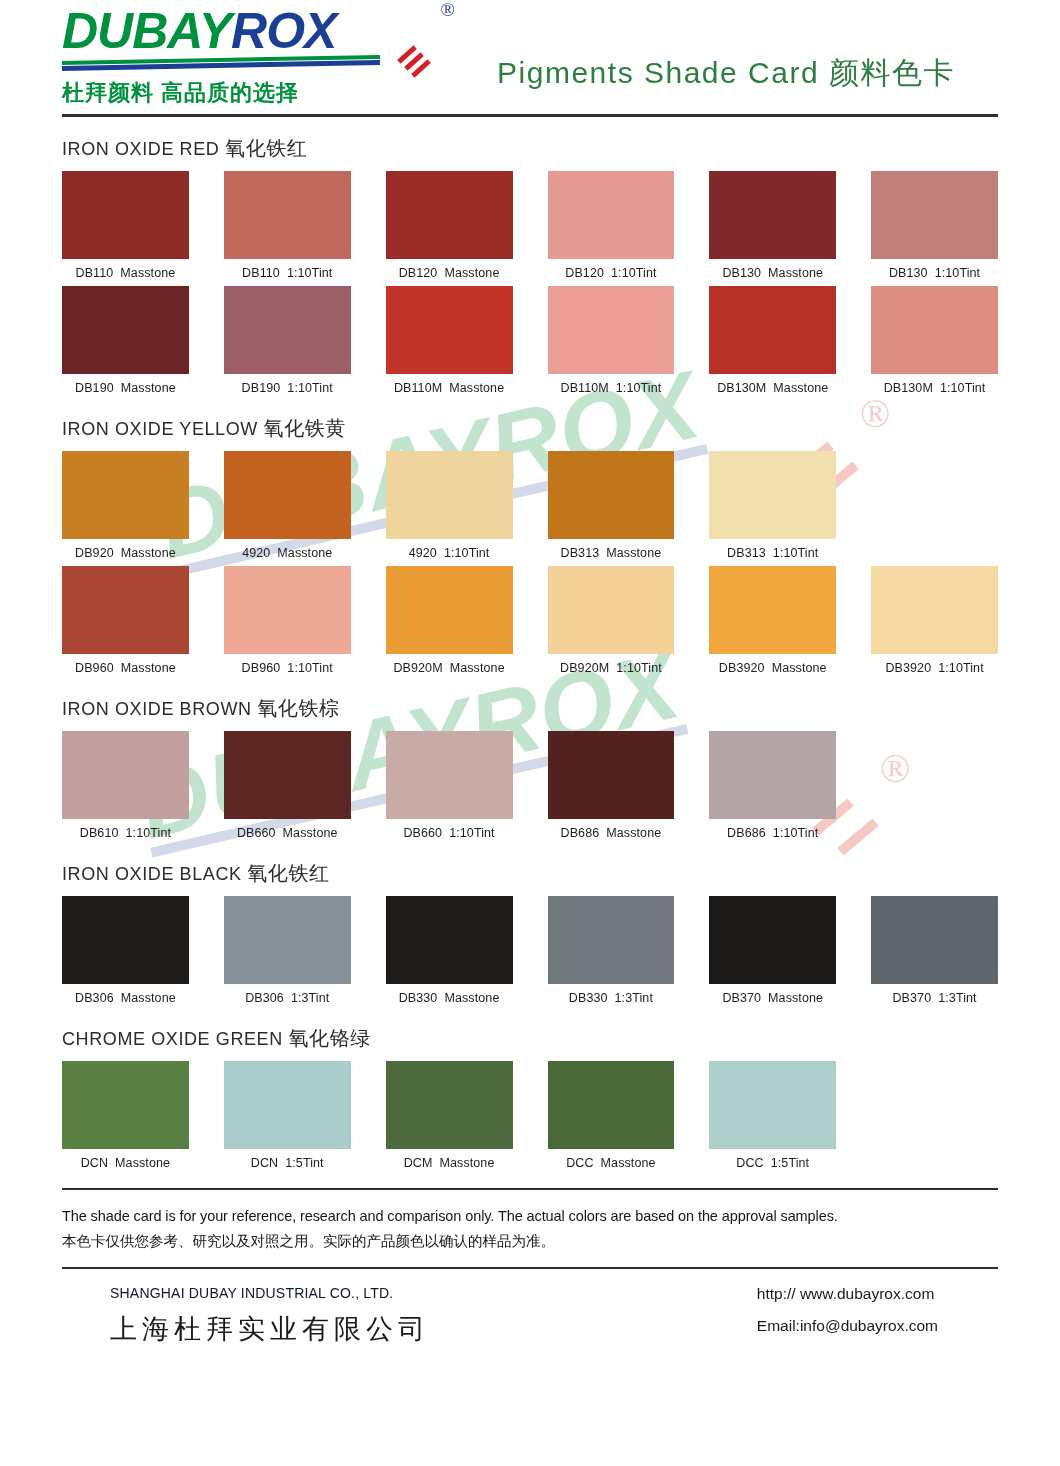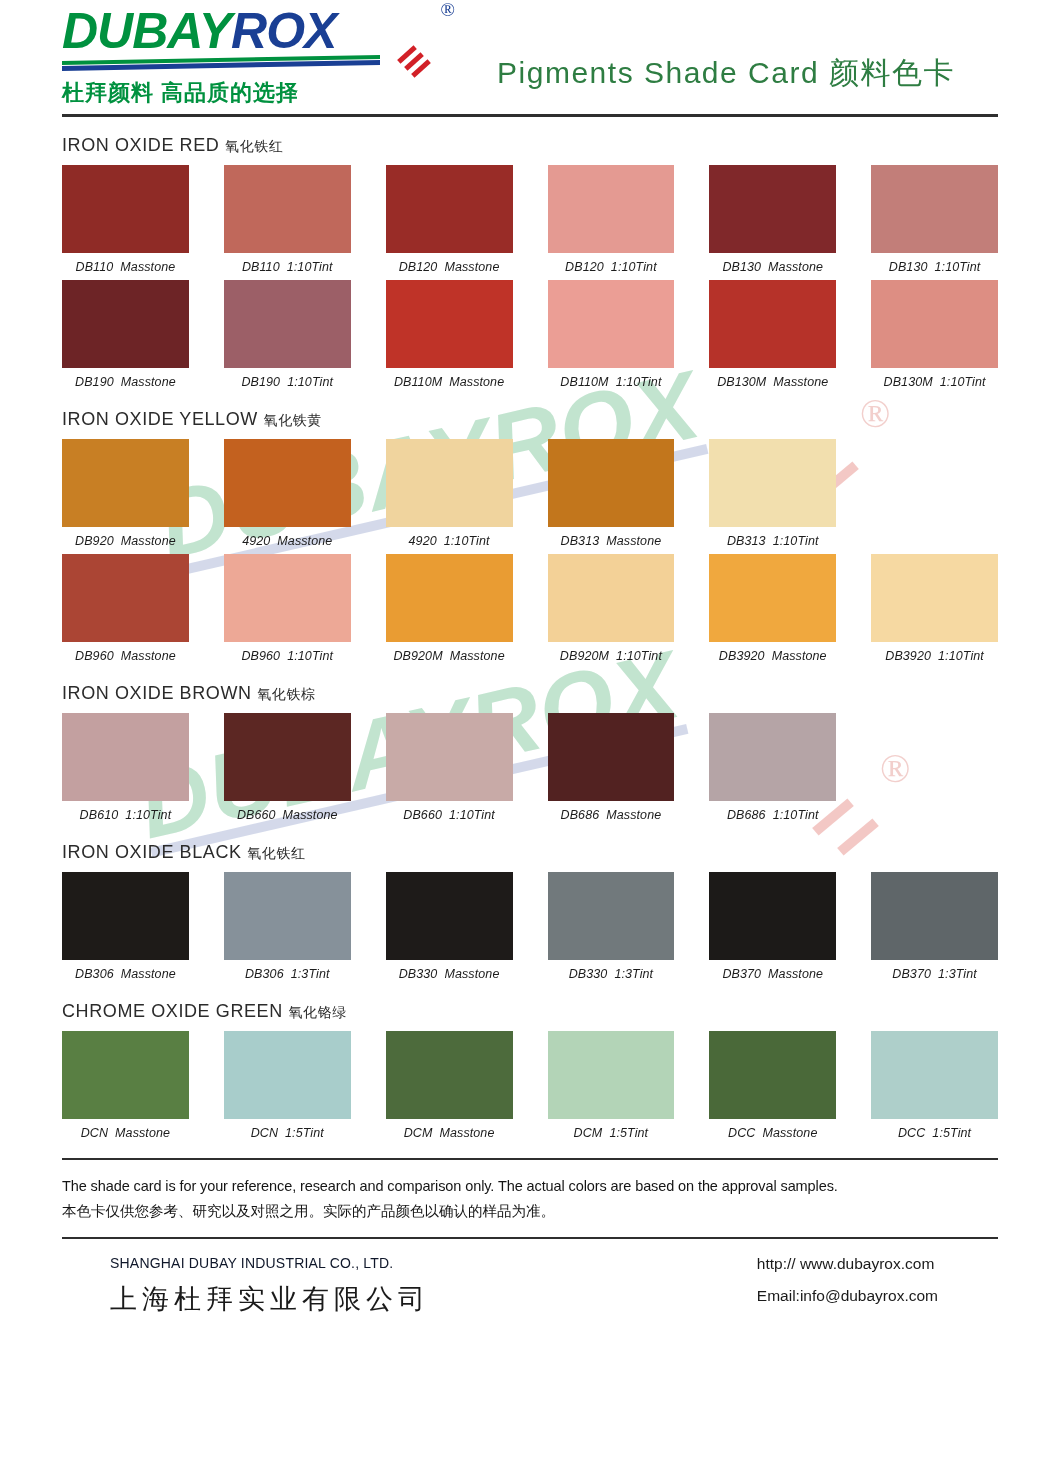--- a/index.html
+++ b/index.html
@@ -177,28 +177,27 @@
     padding: 0 62px;
   }
   .section { margin-top: 18px; }
   .section-title {
     font-size: 18px;
     color: #2b2b2b;
     letter-spacing: 0.6px;
     margin-bottom: 9px;
     white-space: nowrap;
   }
-  .section-title .cn { font-size: 14px; }
+  .section-title .cn { font-size: 20px; }
 
   .swatch-row {
     display: grid;
     grid-template-columns: repeat(6, 1fr);
     column-gap: 35px;
     margin-bottom: 4px;
-    font-style: italic;
   }
   .swatch-cell { position: relative; }
   .swatch {
     height: 88px;
     width: 100%;
     position: relative;
     z-index: 1;
   }
   .swatch-label {
     text-align: center;
@@ -483,24 +482,20 @@
           </div>
           <div class="swatch-cell">
             <div class="swatch" style="background: rgb(168, 205, 203);"></div>
             <div class="swatch-label"><span class="code">DCN</span><span>1:5Tint</span></div>
           </div>
           <div class="swatch-cell">
             <div class="swatch" style="background: rgb(77, 107, 60);"></div>
             <div class="swatch-label"><span class="code">DCM</span><span>Masstone</span></div>
           </div>
           <div class="swatch-cell">
-            <div class="swatch" style="background: rgb(179, 212, 183);"></div>
-            <div class="swatch-label"><span class="code">DCM</span><span>1:5Tint</span></div>
-          </div>
-          <div class="swatch-cell">
             <div class="swatch" style="background: rgb(74, 105, 57);"></div>
             <div class="swatch-label"><span class="code">DCC</span><span>Masstone</span></div>
           </div>
           <div class="swatch-cell">
             <div class="swatch" style="background: rgb(174, 207, 202);"></div>
             <div class="swatch-label"><span class="code">DCC</span><span>1:5Tint</span></div>
           </div>
         </div>
       </div>
     </div>

